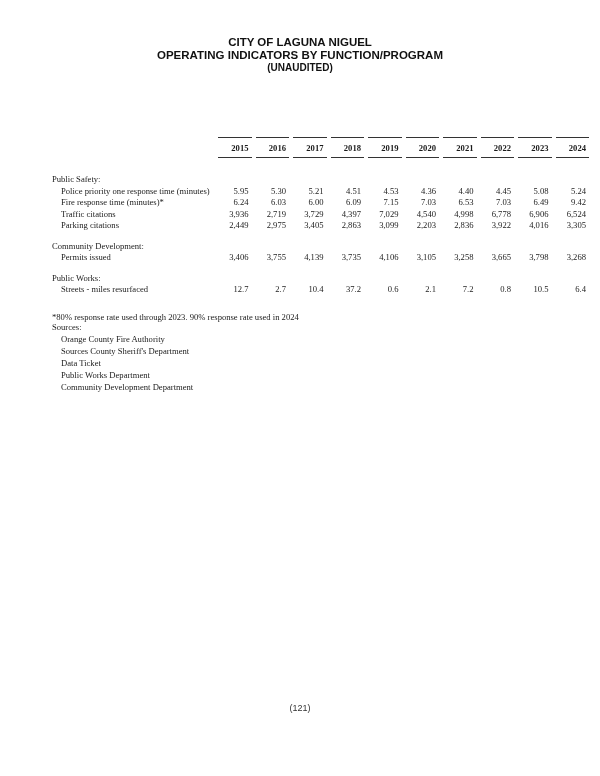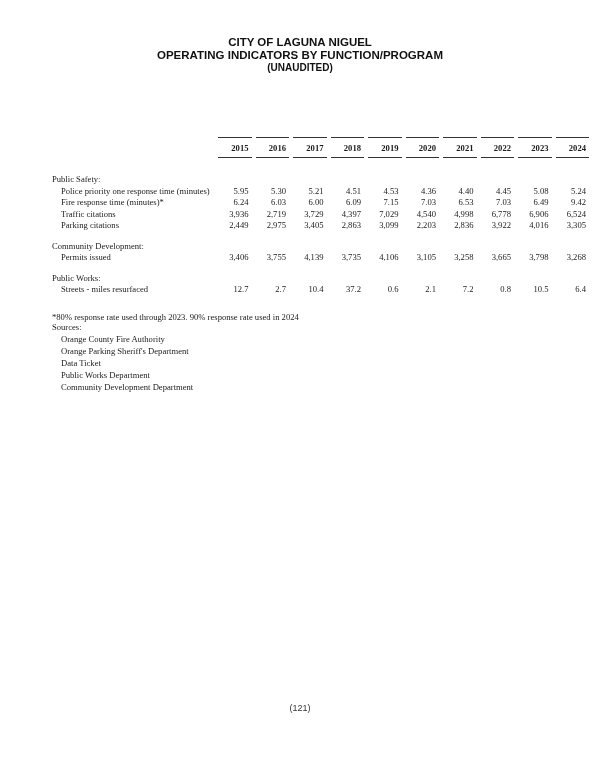--- a/index.html
+++ b/index.html
@@ -220,19 +220,19 @@
       </tr>
     </tbody>
   </table>
 </div>
 
 <div class="notes footnote">*80% response rate used through 2023. 90% response rate used in 2024</div>
 
 <div class="notes sources">
   <div>Sources:</div>
   <div class="item">Orange County Fire Authority</div>
-  <div class="item">Orange Parking Sheriff's Department</div>
+  <div class="item">Sources County Sheriff's Department</div>
   <div class="item">Data Ticket</div>
   <div class="item">Public Works Department</div>
   <div class="item">Community Development Department</div>
 </div>
 
 <div class="page-number">(121)</div>
 
 </body></html>

